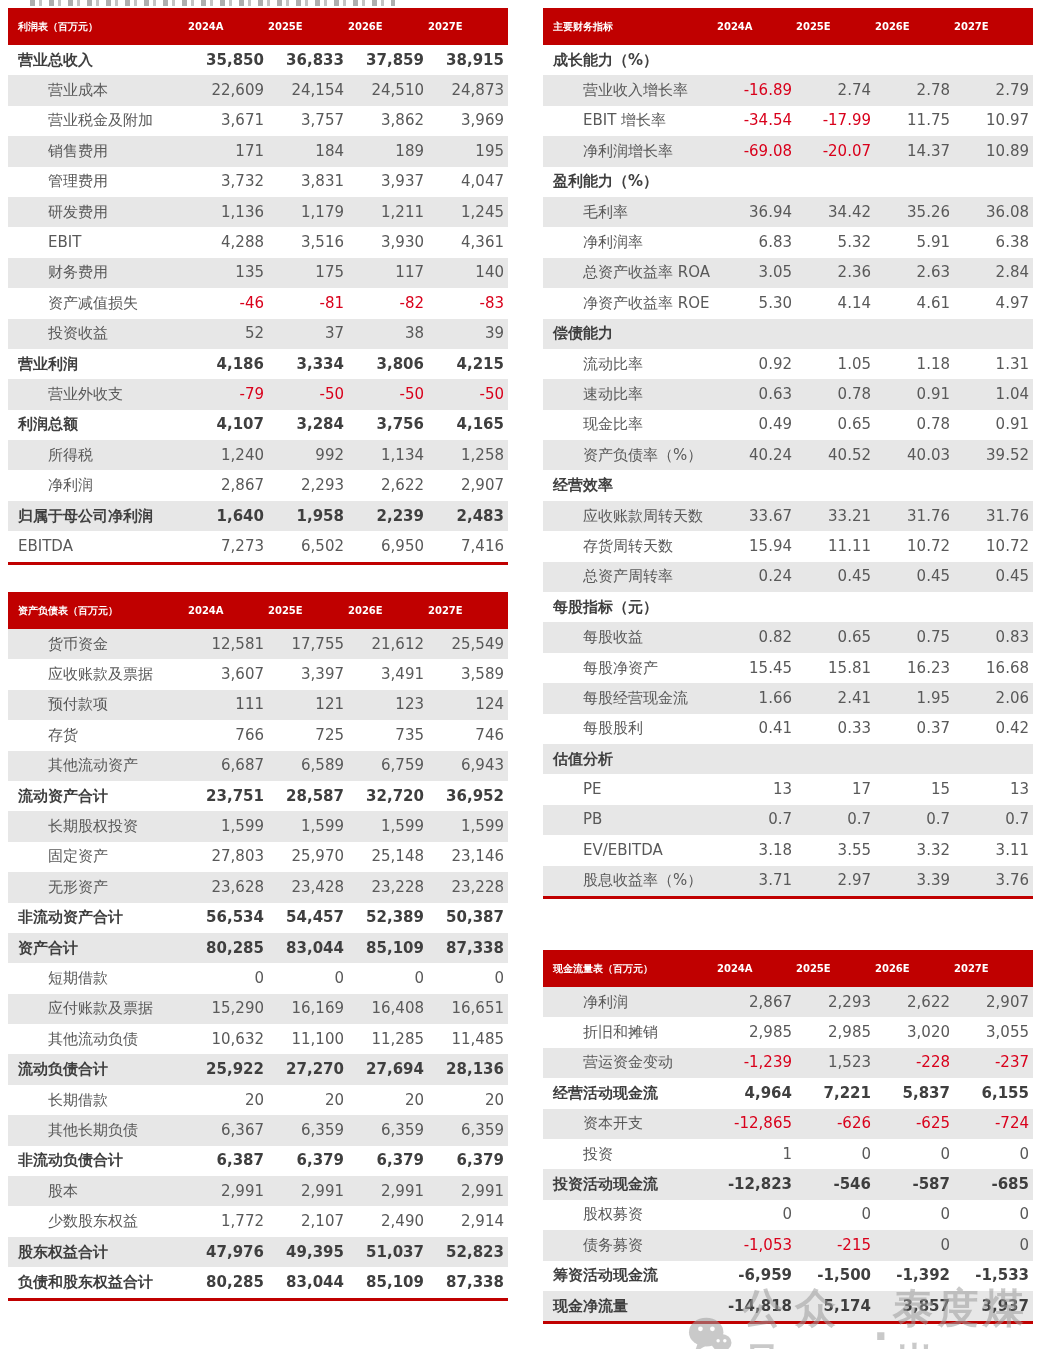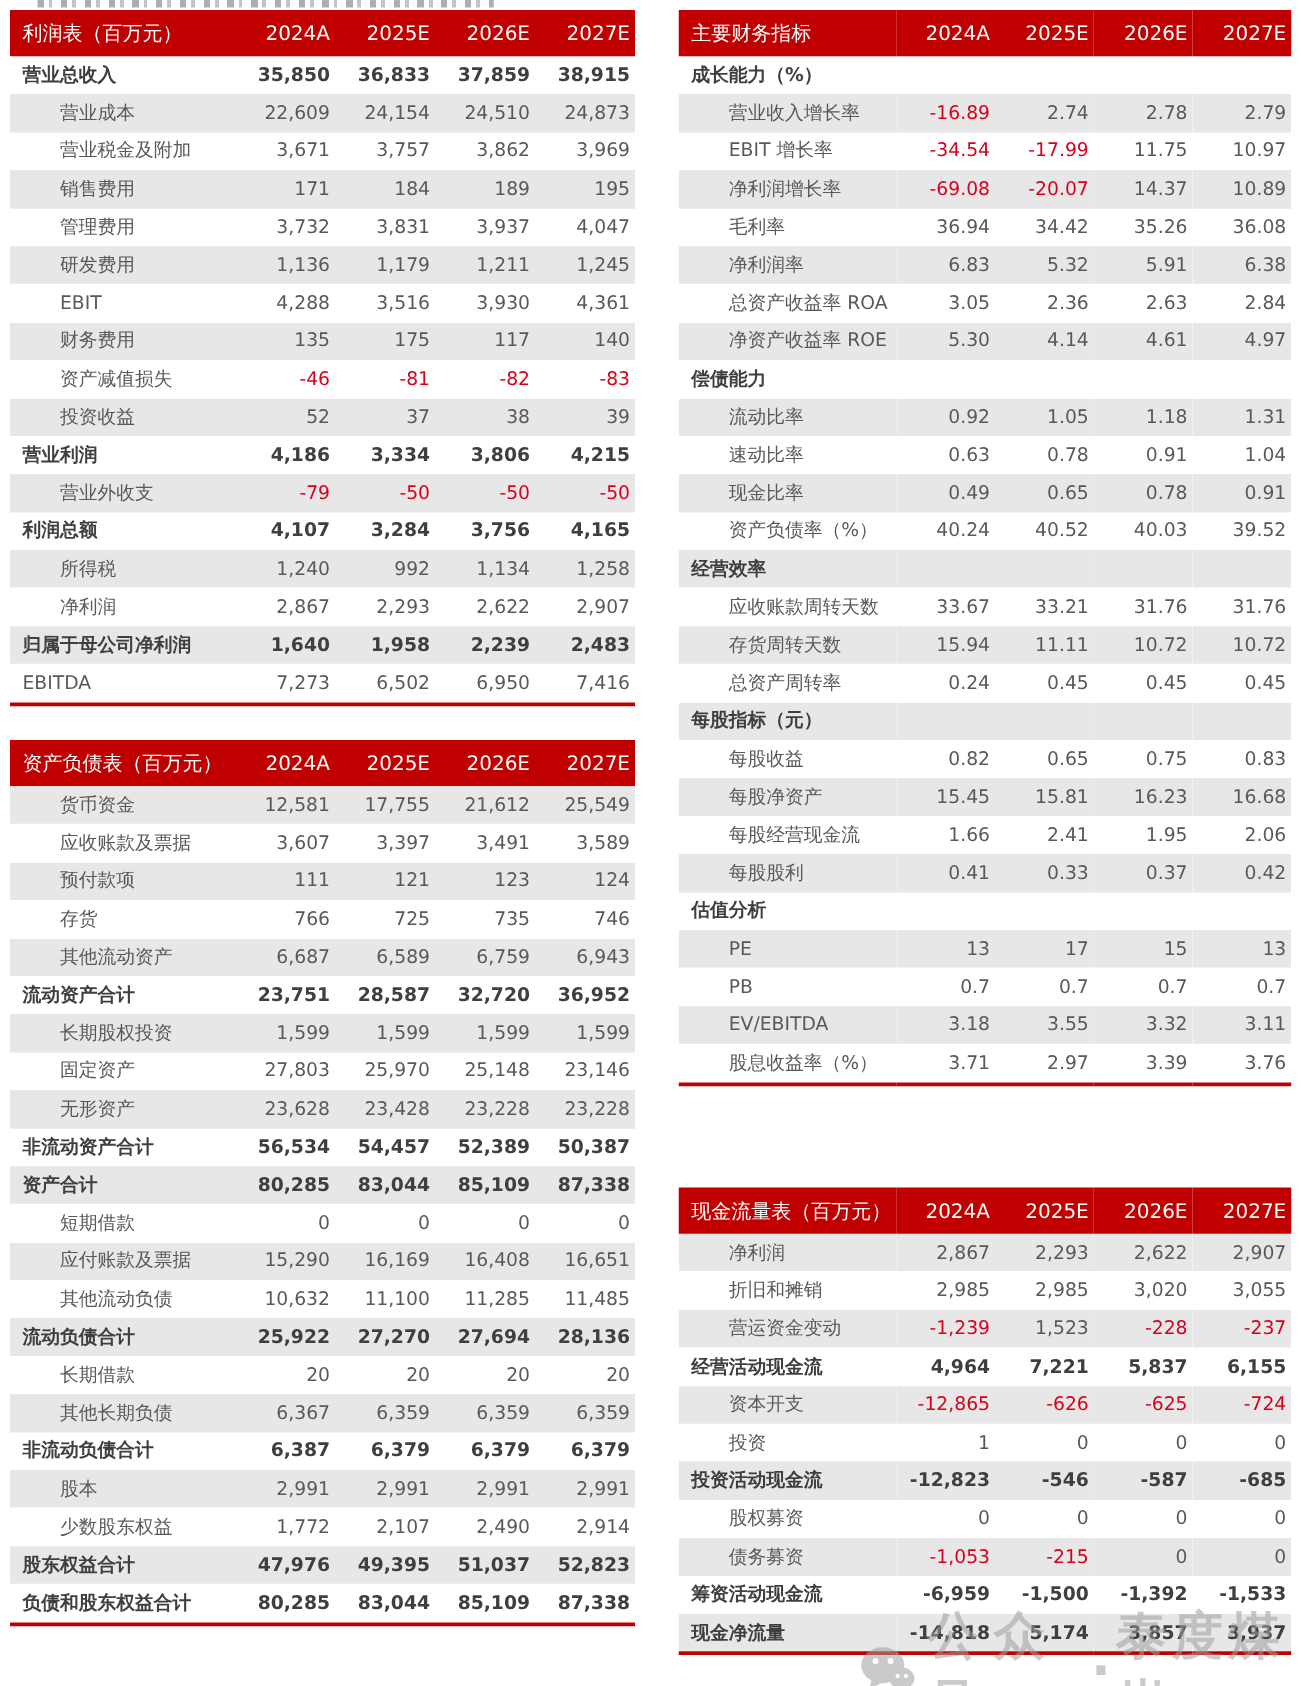--- a/index.html
+++ b/index.html
@@ -28,25 +28,25 @@
     width:100%;
     border-bottom:3px solid #C00000;
   }
   .fin-table col.col-label-l { width:180px; }
   .fin-table col.col-label-r { width:174px; }
   .fin-table col.col-num-l   { width:80px; }
   .fin-table col.col-num-r   { width:79px; }
 
   .fin-table th {
     background:#C00000; color:#ffffff;
-    height:37px; font-size:16px; font-weight:normal;
+    height:37px; font-size:10px; font-weight:bold;
     padding:0; line-height:1;
   }
   .fin-table th.t-title { text-align:left; padding-left:10px; }
-  .fin-table th.t-col   { text-align:right; padding-right:4px; }
+  .fin-table th.t-col   { text-align:left; padding-right:4px; }
 
   .fin-table td {
     height:30.4px; padding:0; line-height:1;
     font-size:15px; color:#595959;
     white-space:nowrap; overflow:hidden;
   }
   .fin-table td.label { text-align:left; padding-left:10px; }
   .fin-table td.label.indent { padding-left:40px; }
   .fin-table td.num { text-align:right; padding-right:4px; }
   .fin-table tr.bold td { font-weight:bold; color:#3F3F3F; }
@@ -433,20 +433,27 @@
           <td class="num neg">-17.99</td>
           <td class="num">11.75</td>
           <td class="num">10.97</td>
         </tr>
         <tr>
           <td class="label indent">净利润增长率</td>
           <td class="num neg">-69.08</td>
           <td class="num neg">-20.07</td>
           <td class="num">14.37</td>
           <td class="num">10.89</td>
+        </tr>
+        <tr class="bold">
+          <td class="label">盈利能力（%）</td>
+          <td class="num"></td>
+          <td class="num"></td>
+          <td class="num"></td>
+          <td class="num"></td>
         </tr>
         <tr>
           <td class="label indent">毛利率</td>
           <td class="num">36.94</td>
           <td class="num">34.42</td>
           <td class="num">35.26</td>
           <td class="num">36.08</td>
         </tr>
         <tr>
           <td class="label indent">净利润率</td>

